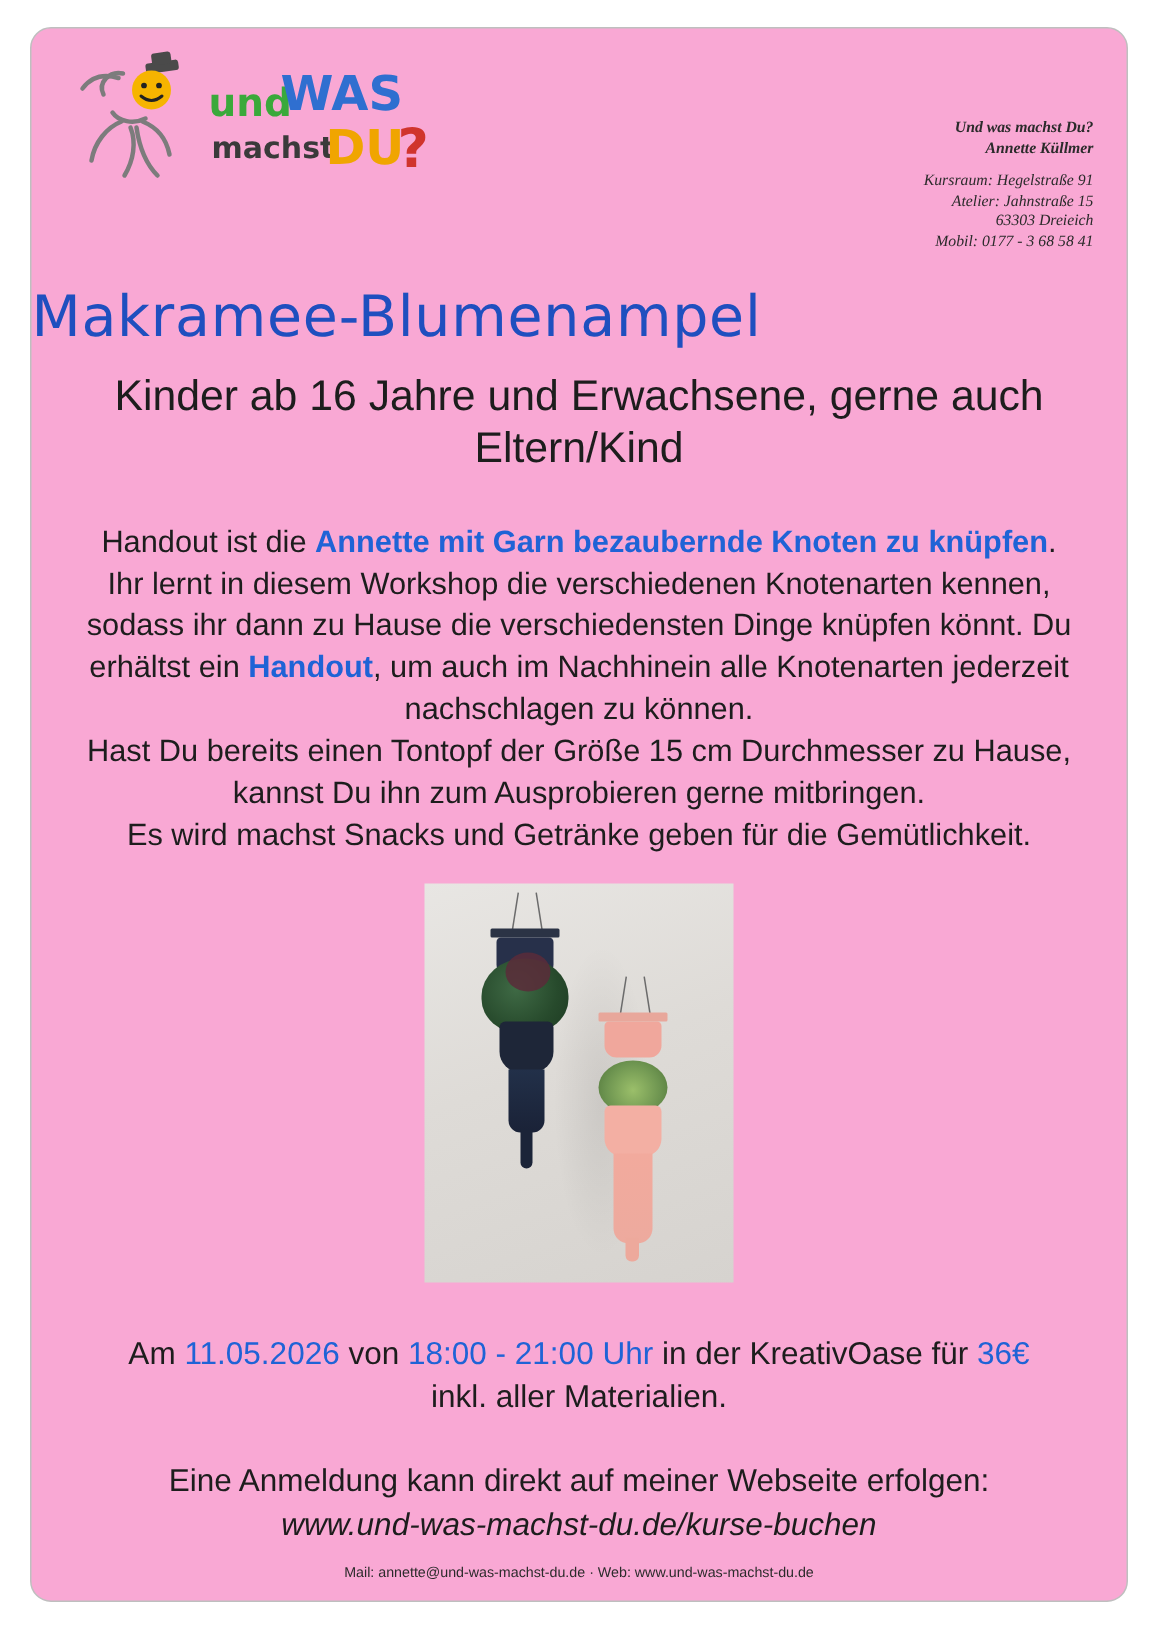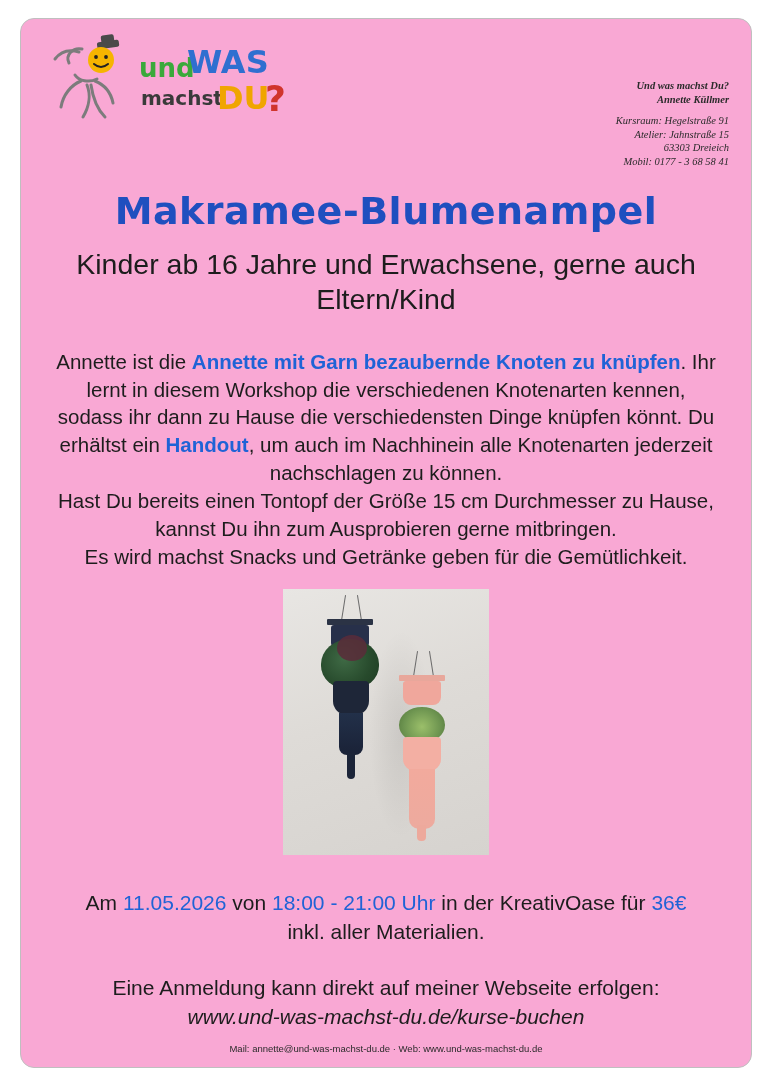--- a/index.html
+++ b/index.html
@@ -57,24 +57,23 @@
     font-style: italic;
     font-size: 10.5px;
     text-align: right;
   }
   .contact .addr {
     margin-top: 7px;
   }
 
   
   .title {
-    text-align: center;
     margin-top: 52px;
     font-family: "DejaVu Sans", sans-serif;
-    font-weight: bold;
+    font-weight: normal;
     font-size: 38px;
     letter-spacing: 0.5px;
     color: #1f4fbf;
   }
   .subtitle {
     text-align: center;
     margin: 14px auto 0;
     width: 690px;
     font-family: "Liberation Sans", sans-serif;
     font-size: 28.5px;
@@ -265,21 +264,21 @@
       <div>Atelier: Jahnstraße 15</div>
       <div>63303 Dreieich</div>
       <div>Mobil: 0177 - 3 68 58 41</div>
     </div>
   </div>
 
   <div class="title">Makramee-Blumenampel</div>
   <div class="subtitle">Kinder ab 16 Jahre und Erwachsene, gerne auch Eltern/Kind</div>
 
   <div class="body-text">
-    <p><span>Annette ist die </span><span class="hl">Annette mit Garn bezaubernde Knoten zu knüpfen</span><span>. Ihr lernt in diesem Workshop die verschiedenen Knotenarten kennen, sodass ihr dann zu Hause die verschiedensten Dinge knüpfen könnt. Du erhältst ein </span><span class="hl">Handout</span><span>, um auch im Nachhinein alle Knotenarten jederzeit nachschlagen zu können.</span></p>
+    <p><span>Handout ist die </span><span class="hl">Annette mit Garn bezaubernde Knoten zu knüpfen</span><span>. Ihr lernt in diesem Workshop die verschiedenen Knotenarten kennen, sodass ihr dann zu Hause die verschiedensten Dinge knüpfen könnt. Du erhältst ein </span><span class="hl">Handout</span><span>, um auch im Nachhinein alle Knotenarten jederzeit nachschlagen zu können.</span></p>
     <p>Hast Du bereits einen Tontopf der Größe 15 cm Durchmesser zu Hause, kannst Du ihn zum Ausprobieren gerne mitbringen.</p>
     <p>Es wird machst Snacks und Getränke geben für die Gemütlichkeit.</p>
   </div>
 
   <div class="photo-wrap">
     <div class="photo">
       <div class="shadow"></div>
       <div class="cord cord-a"></div>
       <div class="cord cord-b"></div>
       <div class="bar bar-dark"></div>

